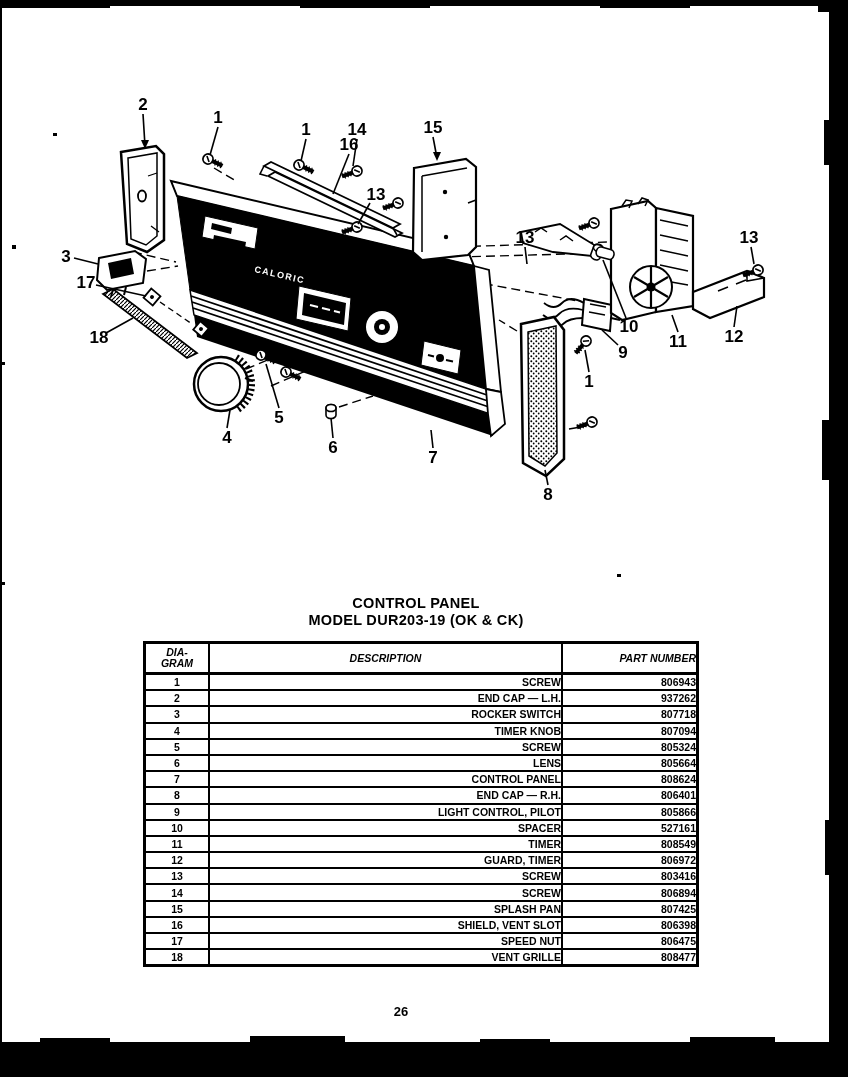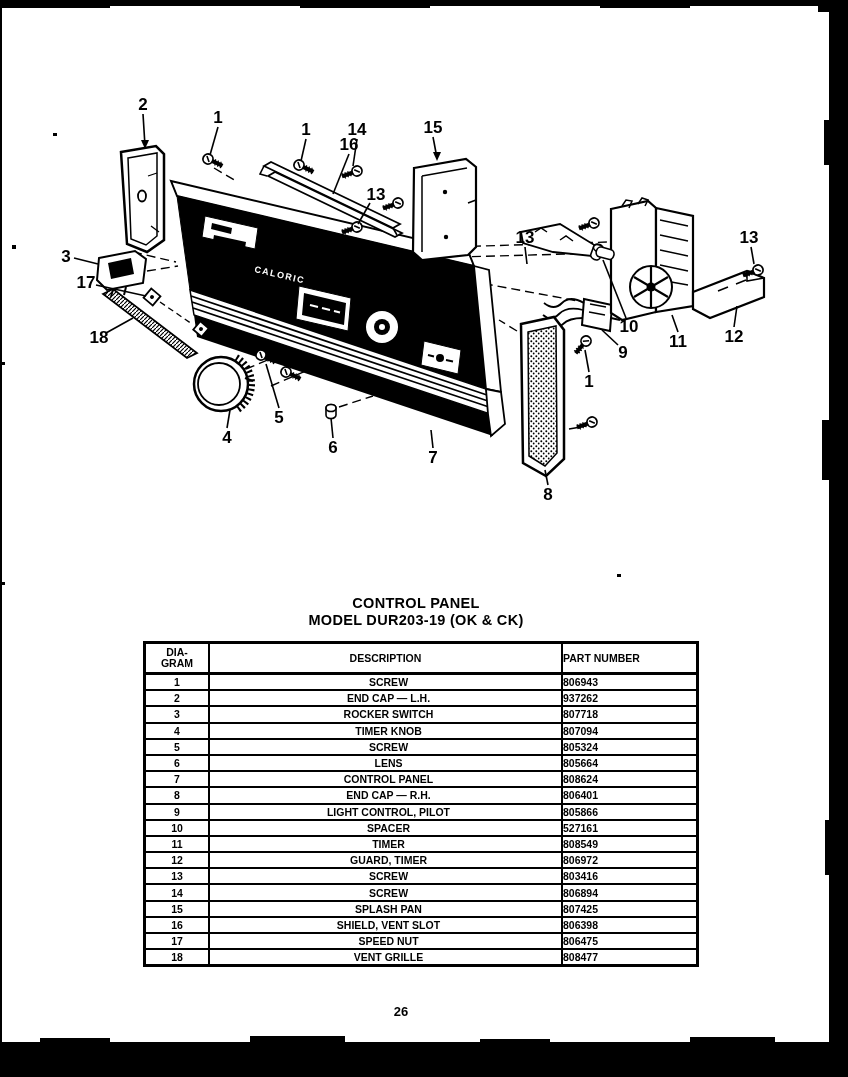--- a/index.html
+++ b/index.html
@@ -15,25 +15,25 @@
            text-anchor:middle;fill:#000;}
   .dash{stroke:#000;stroke-width:1.4;fill:none;stroke-dasharray:9 5;}
   .ln{stroke:#000;fill:none;}
   
   .title{position:absolute;left:143px;top:595px;width:546px;text-align:center;
          font-weight:bold;font-size:14.5px;line-height:17px;letter-spacing:.3px;}
   
   table.parts{position:absolute;left:143px;top:641px;width:546px;border-collapse:collapse;
               border:3px solid #000;table-layout:fixed;}
   table.parts th,table.parts td{border:2px solid #000;font-weight:bold;}
-  table.parts th{font-size:10.5px;line-height:11px;padding:3px 0;border-bottom:3px solid #000;}
+  table.parts th{font-size:10.5px;line-height:11px;padding:3px 0;border-bottom:3px solid #000;font-style:italic;}
   table.parts td{font-size:10.5px;height:14.2px;padding:0;}
   .c-dia{width:62px;text-align:center;}
-  .c-desc{width:351px;text-align:center;padding-left:6px !important;}
-  .c-part{width:133px;text-align:left;}
+  .c-desc{width:351px;text-align:right;padding-left:6px !important;}
+  .c-part{width:133px;text-align:right;}
   .pagenum{position:absolute;left:136px;top:1004px;width:530px;text-align:center;
            font-weight:bold;font-size:13px;}
 </style>
 </head>
 <body>
 
 <div class="page">
 
   <div class="bord" style="left:0;top:0;width:848px;height:6px;"></div>
   <div class="bord" style="left:0;top:5px;width:110px;height:3px;"></div>

